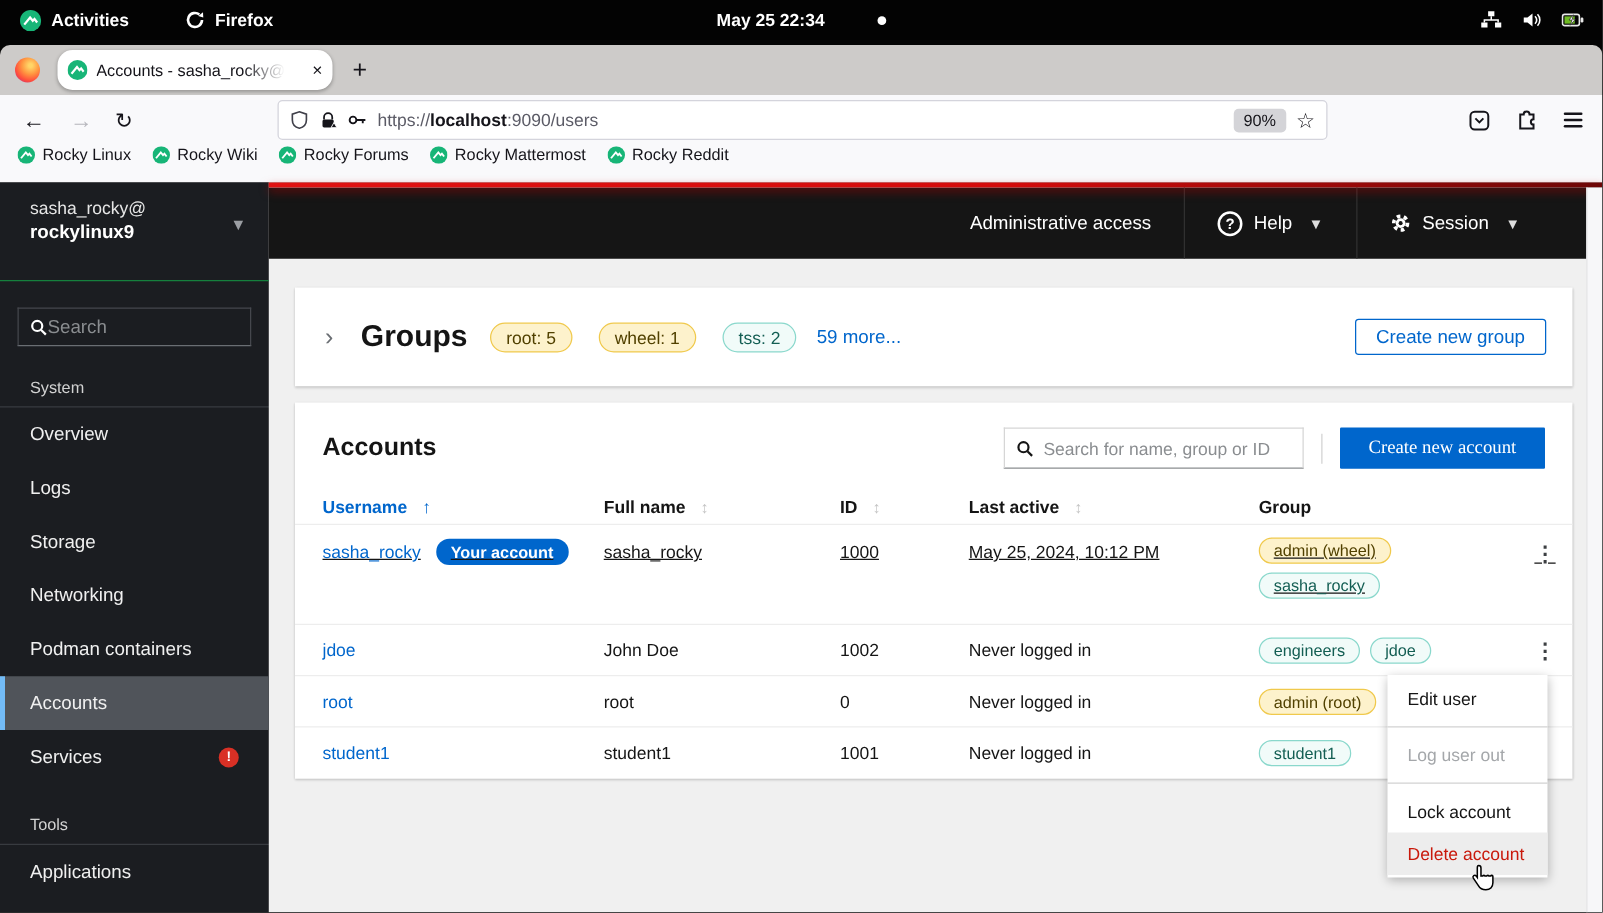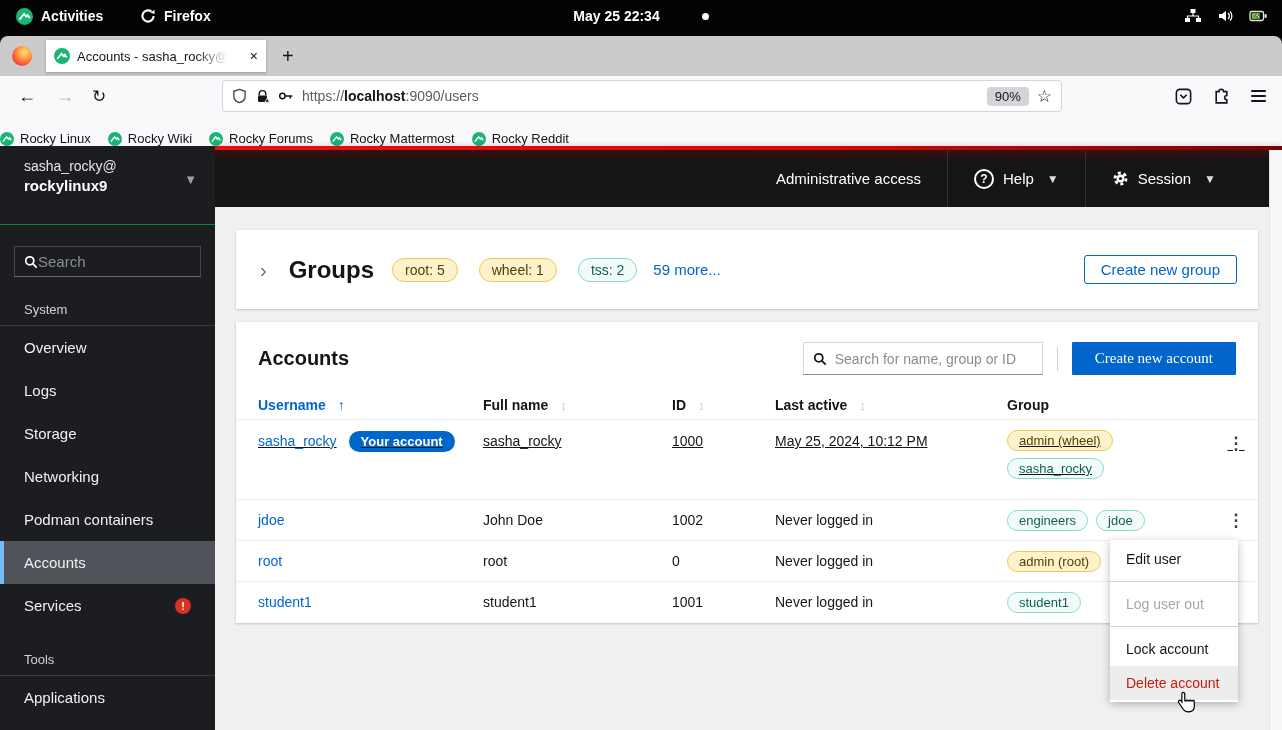--- a/index.html
+++ b/index.html
@@ -4,31 +4,31 @@
 <style>
   * { margin:0; padding:0; box-sizing:border-box; }
   html,body { background:#000; }
   body { font-family:"Liberation Sans", sans-serif; }
   .screen { position:relative; width:1282px; height:730px; overflow:hidden; background:#000; }
 
   
   .topbar { position:absolute; top:0; left:0; width:1282px; height:32px; background:#030303; color:#fff; }
   .topbar-item { position:absolute; top:0; height:32px; display:flex; align-items:center; gap:8px; font-size:14px; font-weight:700; }
   .tb-activities { left:16px; }
-  .tb-firefox { left:140px; }
+  .tb-firefox { left:148px; }
   .tb-clock { left:0; width:1282px; justify-content:center; gap:0; }
   .notif-dot { width:7px; height:7px; border-radius:50%; background:#fff; display:inline-block; margin-left:42px; }
   .tb-status { right:14px; gap:15px; }
 
   
   .browser-top { position:absolute; top:32px; left:0; width:1282px; height:44px; background:#050505; }
   .tabstrip { position:absolute; top:4px; left:0; right:0; height:40px; background:#cdcbc9; border-radius:8px 8px 0 0; }
   .fx-logo { position:absolute; left:12px; top:10px; width:20px; height:20px; border-radius:50%;
              background:radial-gradient(circle at 62% 32%, #ffd567 8%, #ff9640 38%, #ff4f3c 66%, #c4297f 92%); }
-  .tab { position:absolute; left:46px; top:4px; width:220px; height:32px; background:#fff; border-radius:0;
+  .tab { position:absolute; left:46px; top:4px; width:220px; height:32px; background:#fff; border-radius:12px;
          box-shadow:0 1px 3px rgba(0,0,0,.25); display:flex; align-items:center; padding:8px 8px; gap:7px; }
   .tab-title { font-size:13px; color:#15141a; white-space:nowrap; overflow:hidden; max-width:155px;
                -webkit-mask-image:linear-gradient(90deg,#000 78%,transparent); mask-image:linear-gradient(90deg,#000 78%,transparent); }
   .tab-close { margin-left:auto; font-size:14px; color:#15141a; line-height:1; }
   .newtab-btn { position:absolute; left:282px; top:8px; font-size:20px; color:#15141a; line-height:24px; }
 
   .navbar { position:absolute; top:76px; left:0; width:1282px; height:40px; background:#f9f9fb; }
   .nav-icon { position:absolute; top:0; height:40px; display:flex; align-items:center; font-size:18px; color:#15141a; }
   .ni-back { left:18px; }
   .ni-fwd { left:56px; color:#b6b6bc; }
@@ -37,21 +37,21 @@
             border-radius:4px; display:flex; align-items:center; padding:0 9px; gap:8px; }
   .url-text { font-size:14px; color:#5b5b66; white-space:nowrap; }
   .url-text b { color:#15141a; font-weight:700; }
   .url-spacer { flex:1; }
   .zoom-badge { background:#d4d4d8; border-radius:4px; padding:2px 8px; font-size:13px; color:#15141a; }
   .star { font-size:17px; color:#15141a; }
   .nav-right { position:absolute; right:16px; top:0; height:40px; display:flex; align-items:center; gap:21px; }
   .burger span { display:block; width:15px; height:2px; background:#15141a; margin:3px 0; border-radius:1px; }
 
   .bookmarks { position:absolute; top:116px; left:0; width:1282px; height:30px; background:#f9f9fb;
-               display:flex; align-items:flex-end; gap:17px; }
+               display:flex; align-items:flex-start; padding-left:14px; gap:17px; }
   .bookmark { display:flex; align-items:center; gap:6px; font-size:13px; color:#15141a; }
 
   
   .cockpit { position:absolute; top:146px; left:0; width:1282px; height:584px; display:flex; }
 
   .sidebar { width:215px; background:#1b1d21; color:#f0f0f0; flex-shrink:0; }
   .user-block { position:relative; padding:12px 24px 10px; border-bottom:1px solid #15803d; height:79px; }
   .user-line1 { font-size:14px; color:#e6e6e6; }
   .user-line2 { font-size:15px; font-weight:700; color:#fff; margin-top:3px; }
   .user-caret { position:absolute; right:18px; top:26px; color:#9b9ea3; font-size:13px; }

